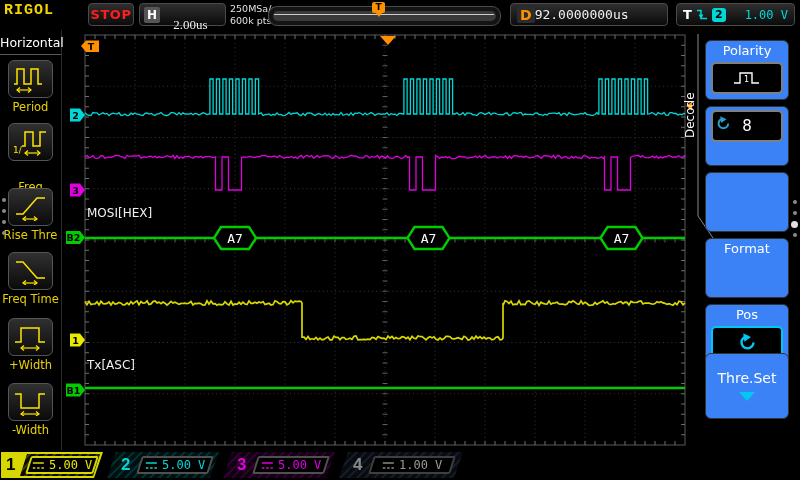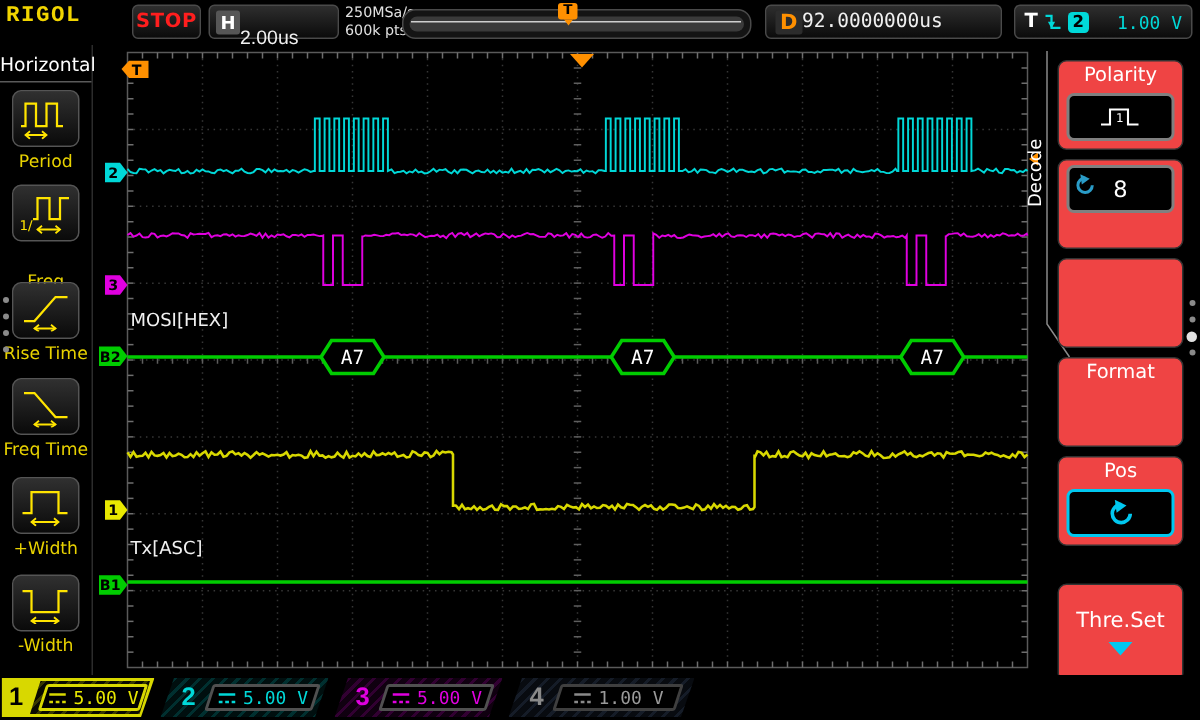--- a/index.html
+++ b/index.html
@@ -11,22 +11,22 @@
   #topbar { position:absolute; left:0; top:0; width:800px; height:30px; background:#000; }
   .logo { position:absolute; left:4px; top:2px; font-family:Liberation Mono, monospace;
     font-weight:bold; font-size:15px; color:#f2d500; letter-spacing:1px; }
   .tb-box { position:absolute; background:linear-gradient(#2e2e2e,#0b0b0b);
     border:1px solid #4a4a4a; border-radius:4px; display:flex; align-items:center; }
   .stop-btn { left:88px; top:3px; width:46px; height:23px; justify-content:center;
     color:#ff1e1e; font-weight:bold; font-size:13px; letter-spacing:0.5px; }
   .h-box { left:139px; top:3px; width:87px; height:23px; padding:0 4px; }
   .h-badge { width:16px; height:16px; background:#565656; border-radius:2px; color:#fff;
     font-weight:bold; font-size:12px; text-align:center; line-height:16px; }
-  .h-val { flex:1; text-align:left; color:#f0f0f0; font-size:13px;
-    font-family:Liberation Sans, sans-serif;margin-top:20px; }
+  .h-val { flex:1; text-align:center; color:#f0f0f0; font-size:13px;
+    font-family:Liberation Serif, serif;margin-top:20px; }
   .acq { position:absolute; left:230px; top:3px; color:#e0e0e0; font-size:9.5px; line-height:1.25; }
   .strip { position:absolute; left:268px; top:6px; width:233px; height:20px; background:#141414;
     border:1px solid #4a4a4a; border-radius:9px; }
   .strip-bar { position:absolute; left:4px; top:4px; right:4px; bottom:4px;
     background:#3a3a3a; border-radius:5px; overflow:hidden; }
   .strip-tag { position:absolute; left:103px; top:-5px; width:13px; height:11px; background:#ff9000;
     border-radius:2px; color:#000; font-weight:bold; font-size:9px; text-align:center;
     line-height:11px; z-index:3; }
   .strip-tag:after { content:""; position:absolute; left:3.5px; top:11px; border-left:3px solid transparent;
     border-right:3px solid transparent; border-top:4px solid #ff9000; }
@@ -51,21 +51,21 @@
     background:linear-gradient(#303030,#0a0a0a); border:1px solid #555; border-radius:6px;
     display:flex; align-items:center; justify-content:center; }
   .lsb-lbl { position:absolute; left:0; width:100%; text-align:center; color:#e8d200;
     font-size:11.5px; white-space:nowrap; }
   .ldot { position:absolute; left:2px; width:4px; height:4px; border-radius:50%; background:#8a8a8a; }
 
   
   #right-sidebar { position:absolute; left:697px; top:30px; width:103px; height:420px; background:#000; }
   .decode-tab { position:absolute; left:-14px; top:40px; height:90px; color:#fff; font-size:12px;
     writing-mode:vertical-rl; transform:rotate(180deg); text-align:center; z-index:2; }
-  .grp { position:absolute; left:8px; width:84px; height:60px; background:#ef4444;
+  .grp { position:absolute; left:8px; width:84px; height:60px; background:#3b82f6;
     border:1px solid #333; border-radius:6px; }
   .grp-h { height:18px; padding-top:2px; color:#fff; font-size:13px; text-align:center; }
   .grp-box { margin:3px 5px 0; height:32px; background:#000; border:2px solid #808080;
     border-radius:5px; display:flex; align-items:center; justify-content:center;
     color:#fff; font-size:15px; position:relative; }
   .grp-box .side-ico { position:absolute; left:3px; top:4px; }
   .tri-left { position:absolute; left:4px; top:9px; width:0; height:0;
     border-top:6px solid transparent; border-bottom:6px solid transparent;
     border-right:8px solid #00c8f0; }
   .tri-down { margin:6px auto 0; width:0; height:0; border-left:8px solid transparent;
@@ -150,21 +150,21 @@
     </div>
     <div class="lsb-lbl" style="top:150px">Freq</div>
     <div class="lsb-btn" style="top:158px">
       <svg width="36" height="28">
         <polyline points="3,21 10,21 24,5 32,5" fill="none" stroke="#ffe400" stroke-width="1.5"></polyline>
         <line x1="10" y1="26" x2="24" y2="26" stroke="#ffe400" stroke-width="1.2"></line>
         <polyline points="13,23.5 10,26 13,28" fill="none" stroke="#ffe400" stroke-width="1.2"></polyline>
         <polyline points="21,23.5 24,26 21,28" fill="none" stroke="#ffe400" stroke-width="1.2"></polyline>
       </svg>
     </div>
-    <div class="lsb-lbl" style="top:198px">Rise Time</div>
+    <div class="lsb-lbl" style="top:198px">Rise Thre</div>
     <div class="lsb-btn" style="top:222px">
       <svg width="36" height="28">
         <polyline points="3,5 10,5 24,21 32,21" fill="none" stroke="#ffe400" stroke-width="1.5"></polyline>
         <line x1="10" y1="26" x2="24" y2="26" stroke="#ffe400" stroke-width="1.2"></line>
         <polyline points="13,23.5 10,26 13,28" fill="none" stroke="#ffe400" stroke-width="1.2"></polyline>
         <polyline points="21,23.5 24,26 21,28" fill="none" stroke="#ffe400" stroke-width="1.2"></polyline>
       </svg>
     </div>
     <div class="lsb-lbl" style="top:262px">Freq Time</div>
     <div class="lsb-btn" style="top:288px">
@@ -570,21 +570,21 @@
     <div class="grp" style="top:274px">
       <div class="grp-h">Pos</div>
       <div class="grp-box pos-box">
         <svg width="19" height="19">
           <path d="M15.5,9.5 A6,6 0 1 1 9.5,3.4" fill="none" stroke="#00c8f0" stroke-width="2.4"></path>
           <polygon points="5.2,0.2 13,4 6.4,8.8" fill="#00c8f0"></polygon>
         </svg>
       </div>
     </div>
 
-    <div class="grp" style="top:359px; height:66px">
+    <div class="grp" style="top:323px; height:66px">
       <div class="threset-lbl">Thre.Set</div>
       <div class="tri-down"></div>
     </div>
 
     <div class="rdot" style="top:170px"></div>
     <div class="rdot" style="top:181px"></div>
     <div class="rdot cur" style="top:191px"></div>
     <div class="rdot" style="top:203px"></div>
   </aside>
 

